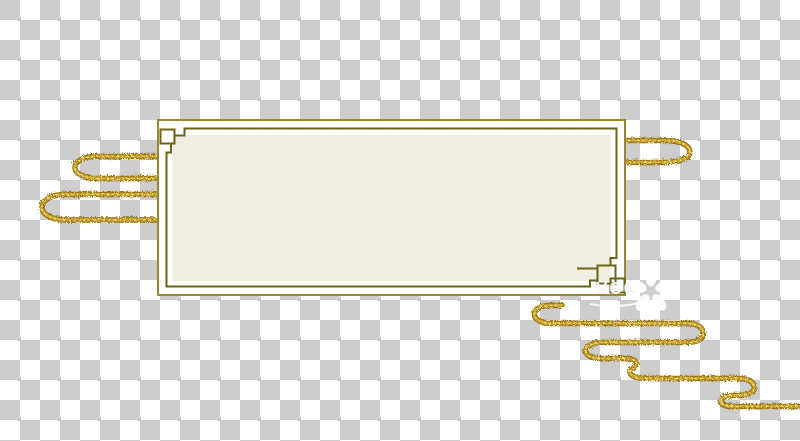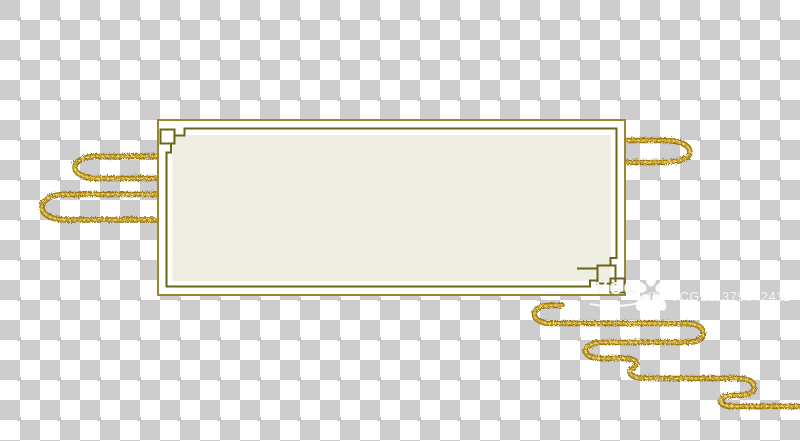--- a/index.html
+++ b/index.html
@@ -341,16 +341,15 @@
     <span class="wm-brand">VCG</span>
     <svg class="wm-flower" width="62" height="60" viewBox="0 0 62 60">
       <g transform="translate(31,29)" fill="rgba(255,255,255,.92)">
         <ellipse cx="0" cy="-14" rx="5.5" ry="9.5"></ellipse>
         <ellipse cx="0" cy="-14" rx="5.5" ry="9.5" transform="rotate(72)"></ellipse>
         <ellipse cx="0" cy="-14" rx="5.5" ry="9.5" transform="rotate(144)"></ellipse>
         <ellipse cx="0" cy="-14" rx="5.5" ry="9.5" transform="rotate(216)"></ellipse>
         <ellipse cx="0" cy="-14" rx="5.5" ry="9.5" transform="rotate(288)"></ellipse>
       </g>
     </svg>
-    <span class="wm-id">ID: VCG211379642411</span>
   </div>
 
 </div>
 
 </body></html>

